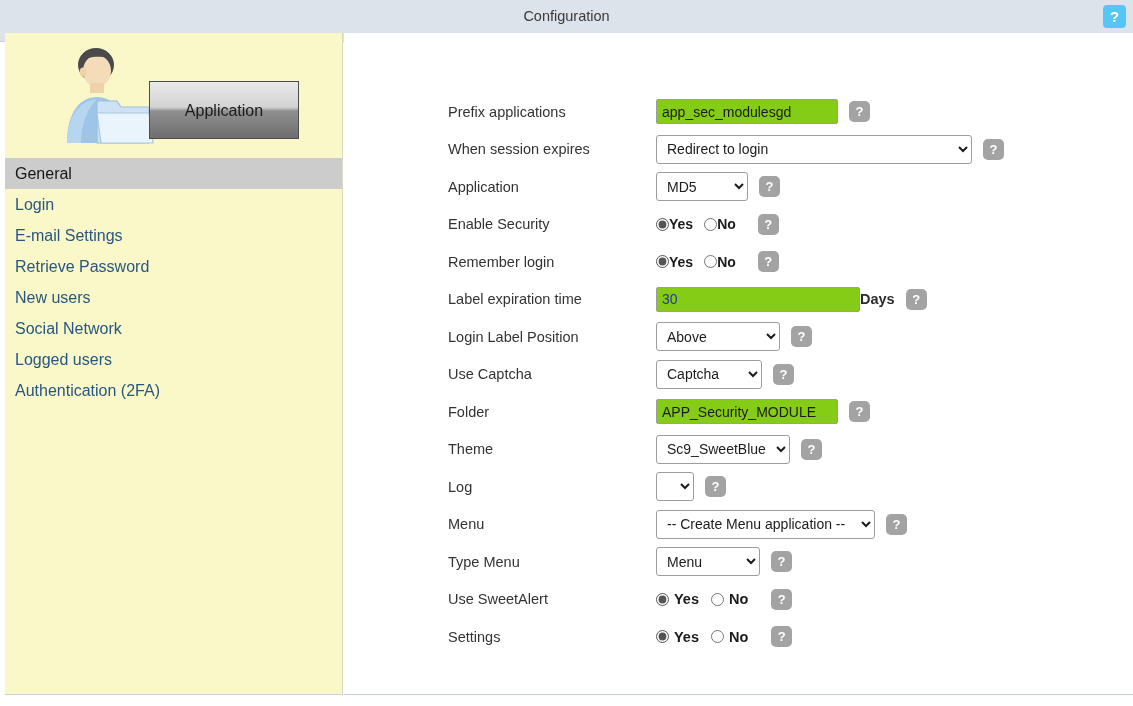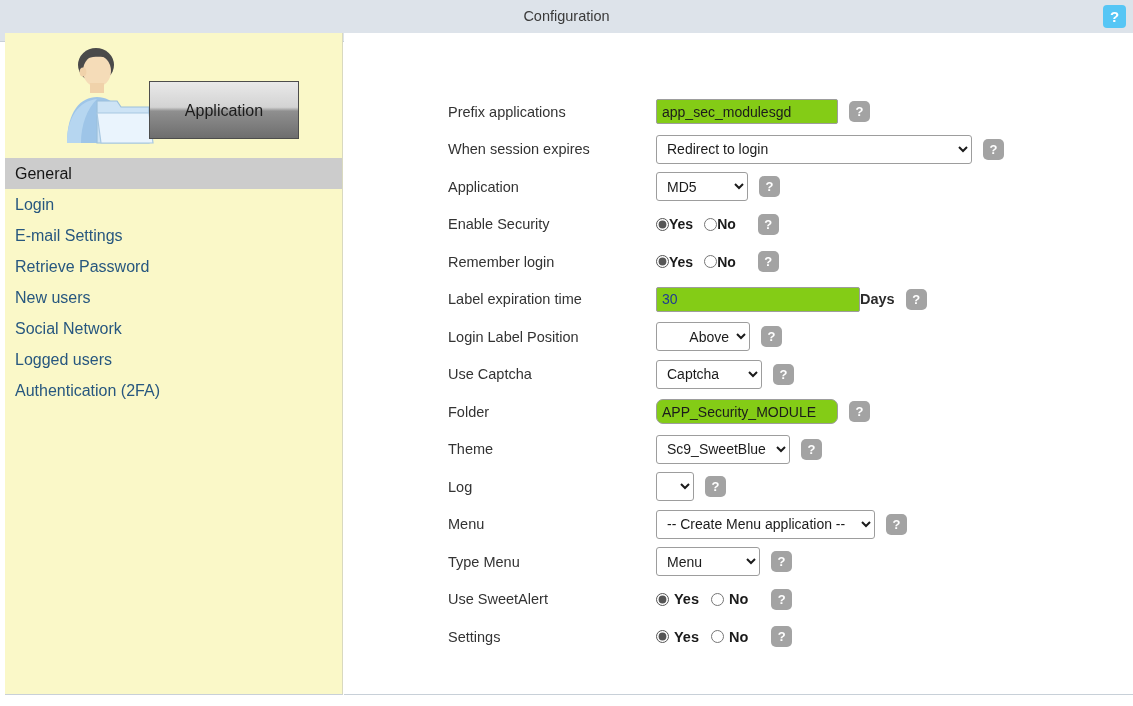--- a/index.html
+++ b/index.html
@@ -124,37 +124,37 @@
     padding: 2px 5px;
     font-family: "Liberation Sans", sans-serif;
     font-size: 14px;
     color: #1b1b1b;
     border: 1px solid #9d9d9d;
     border-radius: 2px;
     background: #84cc16;
     outline: none;
   }
   input.w-prefix  { width: 182px; }
-  input.w-folder  { width: 182px; border-radius: 7px; }
+  input.w-folder  { width: 182px; }
   input.w-cookie  { width: 204px; color: #1f3a93; }
 
   select {
     height: 29px;
     padding: 2px 4px 2px 6px;
     font-family: "Liberation Sans", sans-serif;
     font-size: 14px;
     color: #1b1b1b;
     border: 1px solid #9d9d9d;
     border-radius: 3px;
     background: #ffffff;
     outline: none;
   }
   select.w-session { width: 316px; }
   select.w-enc     { width: 92px; }
-  select.w-pos     { width: 94px; text-align: right; }
+  select.w-pos     { width: 124px; }
   select.w-capt    { width: 106px; }
   select.w-theme   { width: 134px; }
   select.w-log     { width: 38px; }
   select.w-menu    { width: 219px; }
   select.w-tmenu   { width: 104px; }
 
   .help {
     width: 21px; height: 21px;
     margin-left: 11px;
     flex: 0 0 21px;

